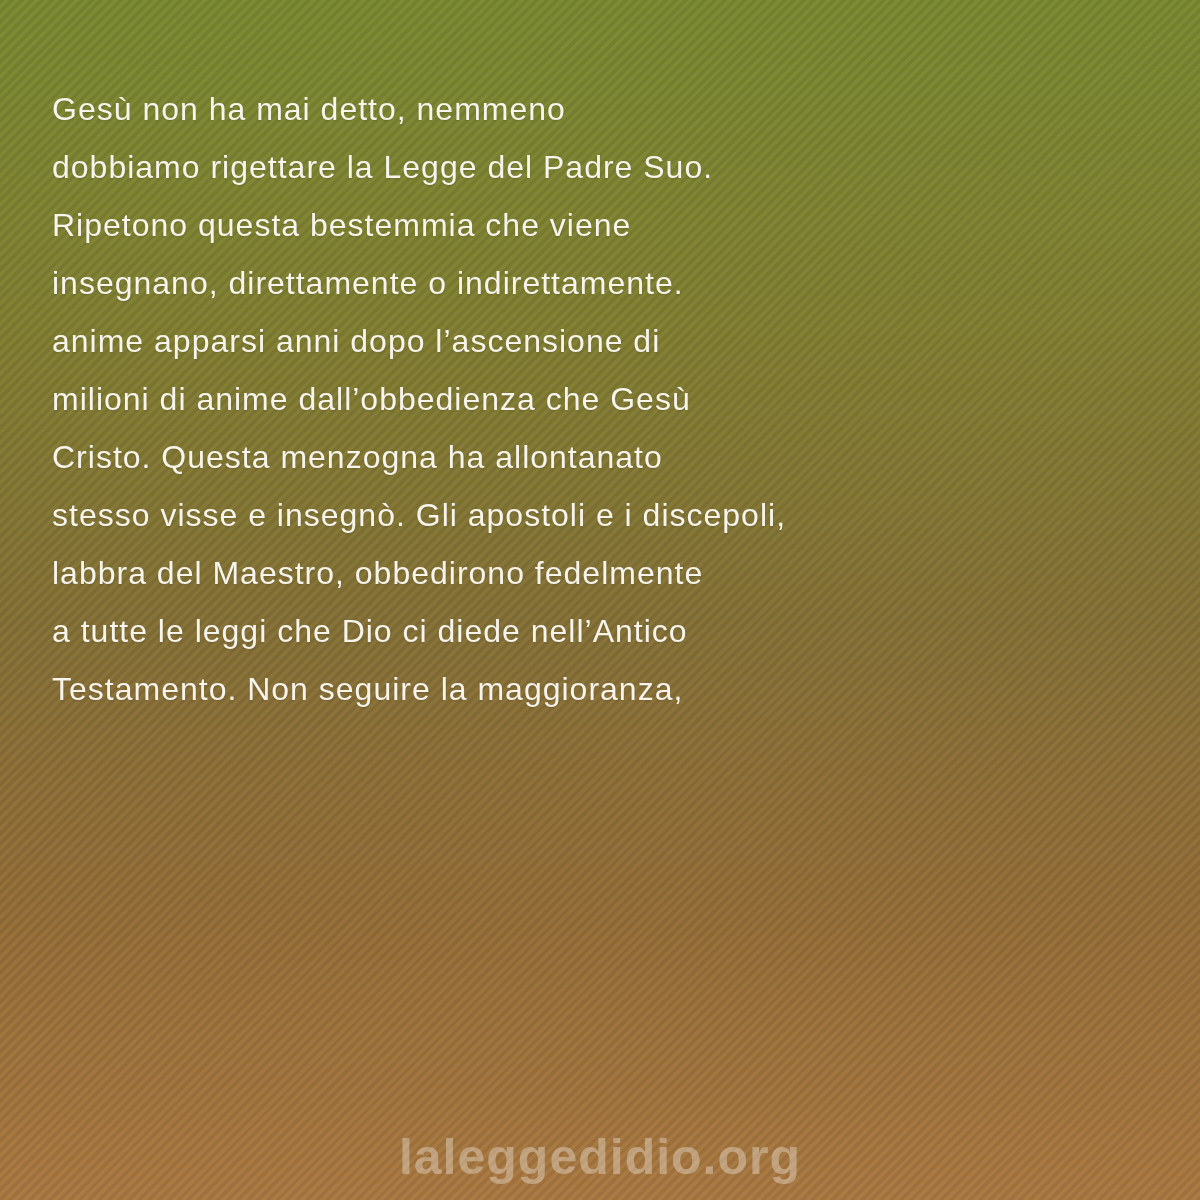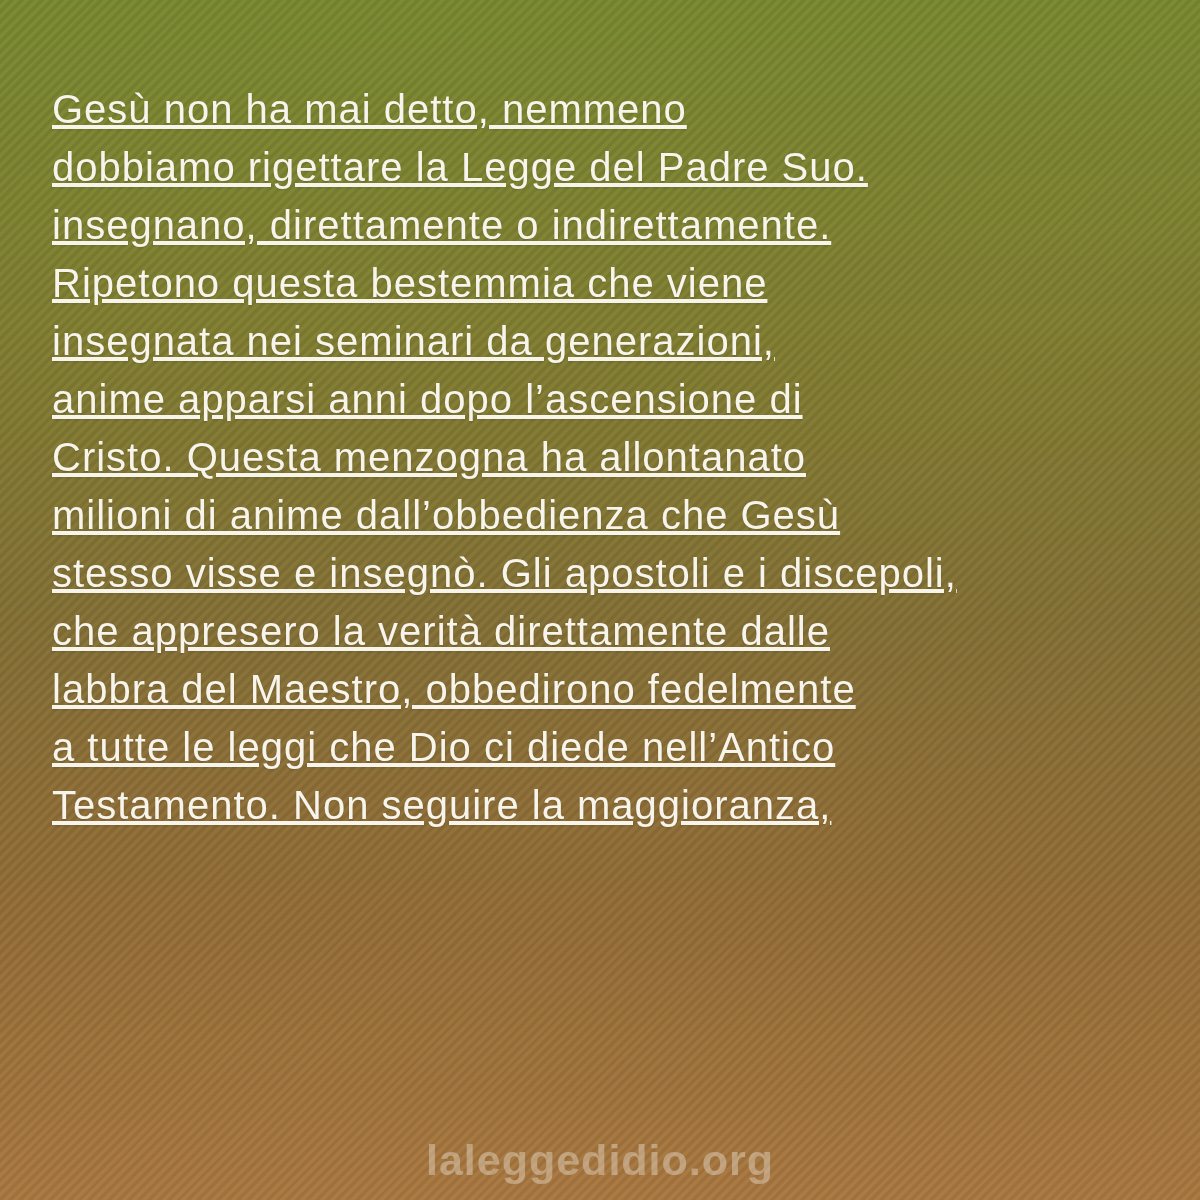--- a/index.html
+++ b/index.html
@@ -40,58 +40,55 @@
       transparent 3.5px,
       transparent 7px);
     pointer-events: none;
   }
   .quote {
     position: absolute;
     top: 80px;
     left: 52px;
     right: 34px;
     color: var(--text-color);
-    font-size: 40px;
+    font-size: 32px;
     line-height: 58px;
     font-weight: 400;
     letter-spacing: 1px;
     text-shadow: 0 1px 2px rgba(0,0,0,0.12);
     z-index: 2;
-    text-decoration: underline;
   }
   .quote-line {
     white-space: nowrap;
   }
   .watermark {
     position: absolute;
     left: 0;
     right: 0;
     bottom: 18px;
     text-align: center;
-    font-size: 43px;
+    font-size: 50px;
     line-height: 1;
     font-weight: 700;
     letter-spacing: 1px;
     color: var(--watermark-color);
     z-index: 2;
   }
 </style>
 </head>
 <body>
 
 <div class="canvas">
   <div class="quote">
     <div class="quote-line">Gesù non ha mai detto, nemmeno</div>
     <div class="quote-line">dobbiamo rigettare la Legge del Padre Suo.</div>
+    <div class="quote-line">Ripetono questa bestemmia che viene</div>
     <div class="quote-line">insegnano, direttamente o indirettamente.</div>
-    <div class="quote-line">Ripetono questa bestemmia che viene</div>
-    <div class="quote-line">insegnata nei seminari da generazioni,</div>
     <div class="quote-line">anime apparsi anni dopo l’ascensione di</div>
+    <div class="quote-line">milioni di anime dall’obbedienza che Gesù</div>
     <div class="quote-line">Cristo. Questa menzogna ha allontanato</div>
-    <div class="quote-line">milioni di anime dall’obbedienza che Gesù</div>
     <div class="quote-line">stesso visse e insegnò. Gli apostoli e i discepoli,</div>
-    <div class="quote-line">che appresero la verità direttamente dalle</div>
     <div class="quote-line">labbra del Maestro, obbedirono fedelmente</div>
     <div class="quote-line">a tutte le leggi che Dio ci diede nell’Antico</div>
     <div class="quote-line">Testamento. Non seguire la maggioranza,</div>
   </div>
   <div class="watermark">laleggedidio.org</div>
 </div>
 
 </body></html>

